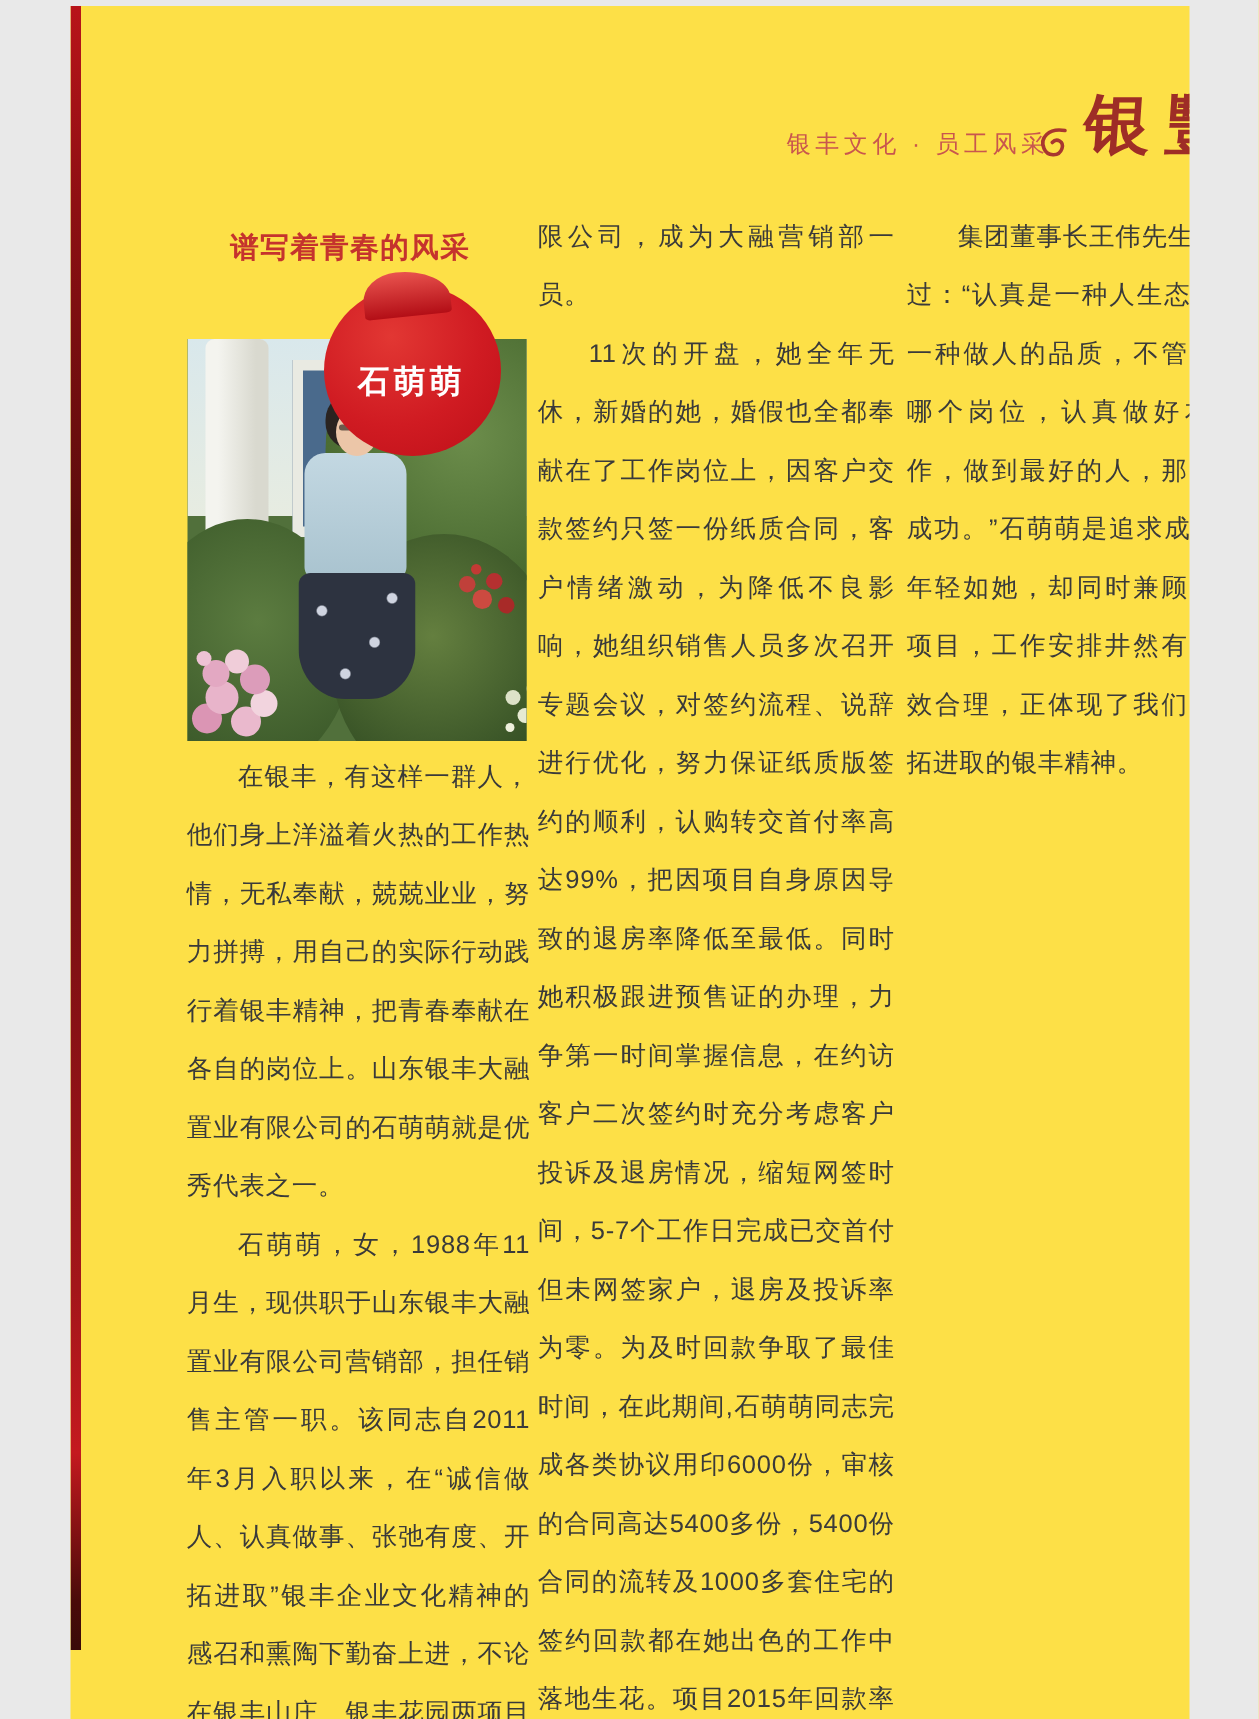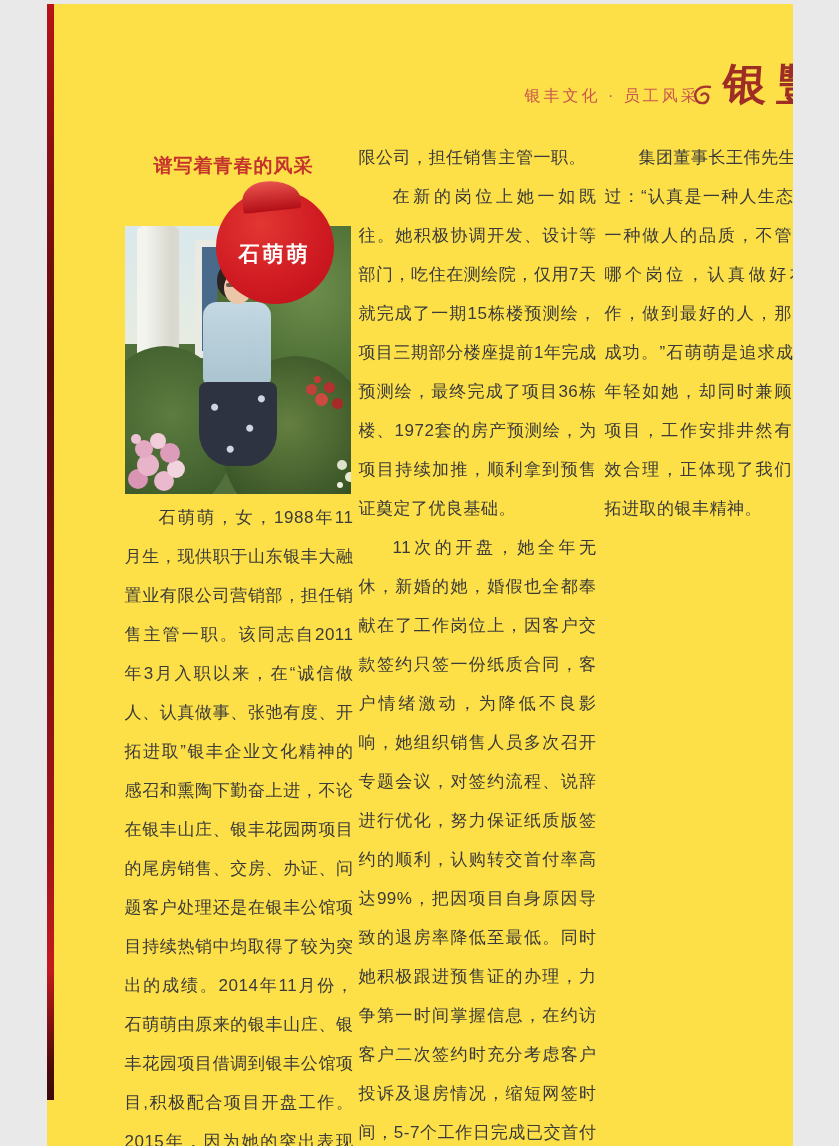--- a/index.html
+++ b/index.html
@@ -110,26 +110,26 @@
     <div class="person-shirt"></div>
     <div class="person-skirt"></div>
     <div class="person-hair"></div>
     <div class="person-face"></div>
     <div class="person-glasses"></div>
     <div class="person-hand"></div>
     <div class="ph-flowers-pink"></div>
   </div>
 
   <div class="col col1">
+    <p class="indent">在银丰，有这样一群人，他们身上洋溢着火热的工作热情，无私奉献，兢兢业业，努力拼搏，用自己的实际行动践行着银丰精神，把青春奉献在各自的岗位上。山东银丰大融置业有限公司的石萌萌就是优秀代表之一。</p>
     <p class="indent">石萌萌，女，1988年11月生，现供职于山东银丰大融置业有限公司营销部，担任销售主管一职。该同志自2011年3月入职以来，在“诚信做人、认真做事、张弛有度、开拓进取”银丰企业文化精神的感召和熏陶下勤奋上进，不论在银丰山庄、银丰花园两项目的尾房销售、交房、办证、问题客户处理还是在银丰公馆项目持续热销中均取得了较为突出的成绩。2014年11月份，石萌萌由原来的银丰山庄、银丰花园项目借调到银丰公馆项目,积极配合项目开盘工作。2015年，因为她的突出表现正式由原岗位转为山东银丰大融置业有</p>
   </div>
 
   <div class="col col2">
-    <p>限公司，担任销售主管一职。</p>
-    <p class="indent">在新的岗位上她一如既往。她积极协调开发、设计等部门，吃住在测绘院，仅用7天就完成了一期15栋楼预测绘，项目三期部分楼座提前1年完成预测绘，最终完成了项目36栋楼、1972套的房产预测绘，为项目持续加推，顺利拿到预售证奠定了优良基础。</p>
+    <p>限公司，成为大融营销部一员。</p>
     <p class="indent">11次的开盘，她全年无休，新婚的她，婚假也全都奉献在了工作岗位上，因客户交款签约只签一份纸质合同，客户情绪激动，为降低不良影响，她组织销售人员多次召开专题会议，对签约流程、说辞进行优化，努力保证纸质版签约的顺利，认购转交首付率高达99%，把因项目自身原因导致的退房率降低至最低。同时她积极跟进预售证的办理，力争第一时间掌握信息，在约访客户二次签约时充分考虑客户投诉及退房情况，缩短网签时间，5-7个工作日完成已交首付但未网签家户，退房及投诉率为零。为及时回款争取了最佳时间，在此期间,石萌萌同志完成各类协议用印6000份，审核的合同高达5400多份，5400份合同的流转及1000多套住宅的签约回款都在她出色的工作中落地生花。项目2015年回款率高达</p>
   </div>
 
   <div class="col col3">
     <p class="indent">集团董事长王伟先生曾经说过：“认真是一种人生态度，是一种做人的品质，不管你处在哪个岗位，认真做好本职工作，做到最好的人，那你就是成功。”石萌萌是追求成功的。年轻如她，却同时兼顾着三个项目，工作安排井然有序、高效合理，正体现了我们不断开拓进取的银丰精神。</p>
 
   </div>
 
   <div class="page-number">68</div>
 

